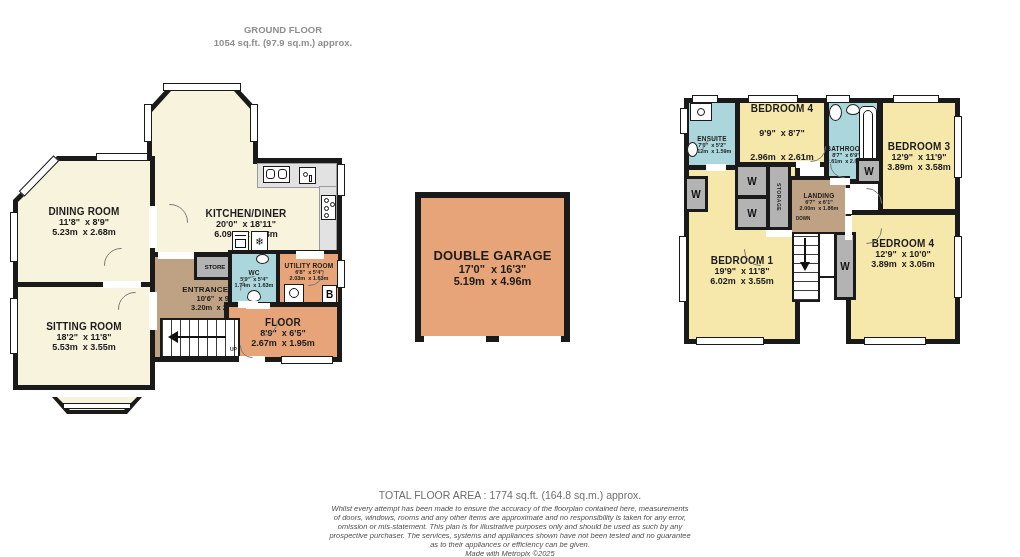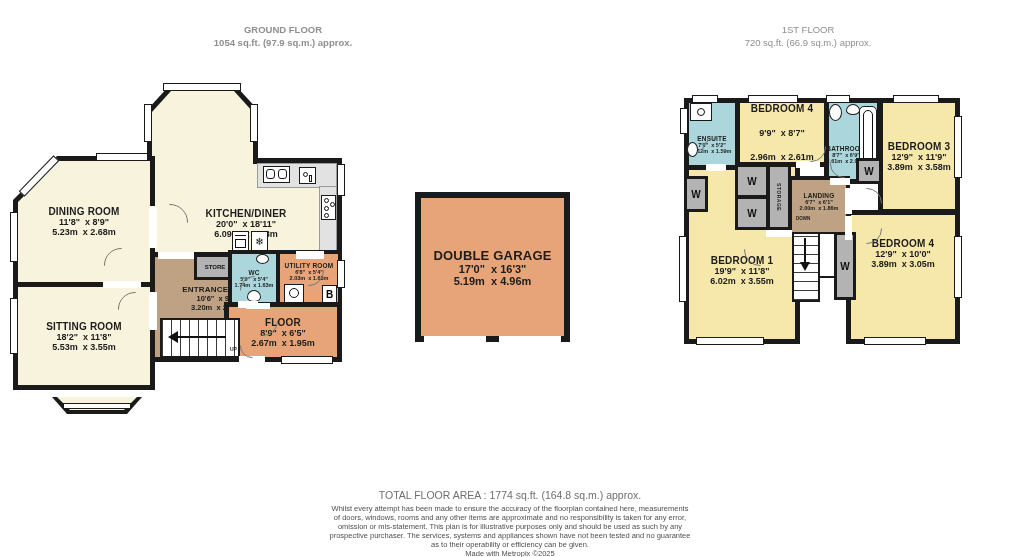--- a/index.html
+++ b/index.html
@@ -38,24 +38,20 @@
 </style>
 </head>
 <body>
 
 <div id="canvas">
 
   <div class="hdr" style="left:158px;top:24px;width:250px;font-weight:bold;">
     <div>GROUND FLOOR</div>
     <div>1054 sq.ft. (97.9 sq.m.) approx.</div>
   </div>
-  <div class="hdr" style="left:688px;top:24px;width:240px;">
-    <div>1ST FLOOR</div>
-    <div>720 sq.ft. (66.9 sq.m.) approx.</div>
-  </div>
 
   <div style="position:absolute;left:0;top:0;">
 
     <div class="room cream" style="left:150px;top:158px;width:192px;height:100px;justify-content:flex-end;padding-bottom:14px;">
       <div class="rn">KITCHEN/DINER</div>
       <div class="rd">20'0"  x 18'11"</div>
       <div class="rd">6.09m  x 5.78m</div>
     </div>
 
     <div class="shape" style="left:147px;top:86px;width:111px;height:78px;background:var(--wall,#1a1a1a);clip-path:polygon(22px 0,calc(100% - 22px) 0,100% 24px,100% 100%,0 100%,0 24px);">
@@ -277,22 +273,22 @@
     <div class="gap" style="left:706px;top:164px;width:20px;height:7px;"></div>
     <div class="arc q-br" style="left:796px;top:132px;width:30px;height:30px;"></div>
     <div class="arc q-bl" style="left:830px;top:150px;width:28px;height:28px;"></div>
     <div class="arc q-tr" style="left:852px;top:188px;width:30px;height:30px;"></div>
     <div class="arc q-br" style="left:852px;top:214px;width:30px;height:30px;"></div>
     <div class="arc q-bl" style="left:744px;top:234px;width:32px;height:32px;"></div>
     <div class="arc q-tl" style="left:702px;top:138px;width:26px;height:26px;"></div>
   </div>
 
   <div class="foot" style="top:489px;font-size:10.5px;color:#6f6f6f;">TOTAL FLOOR AREA : 1774 sq.ft. (164.8 sq.m.) approx.</div>
-  <div class="foot" style="top:504px;font-size:7.5px;line-height:1.2;color:#4f4f4f;">
+  <div class="foot" style="top:504px;font-size:7.5px;line-height:1.2;color:#4f4f4f;font-style:italic;">
     <div>Whilst every attempt has been made to ensure the accuracy of the floorplan contained here, measurements</div>
     <div>of doors, windows, rooms and any other items are approximate and no responsibility is taken for any error,</div>
     <div>omission or mis-statement. This plan is for illustrative purposes only and should be used as such by any</div>
     <div>prospective purchaser. The services, systems and appliances shown have not been tested and no guarantee</div>
-    <div>as to their operability or efficiency can be given.</div>
+    <div>as to their appliances or efficiency can be given.</div>
     <div>Made with Metropix ©2025</div>
   </div>
 
 </div>
 
 </body></html>

